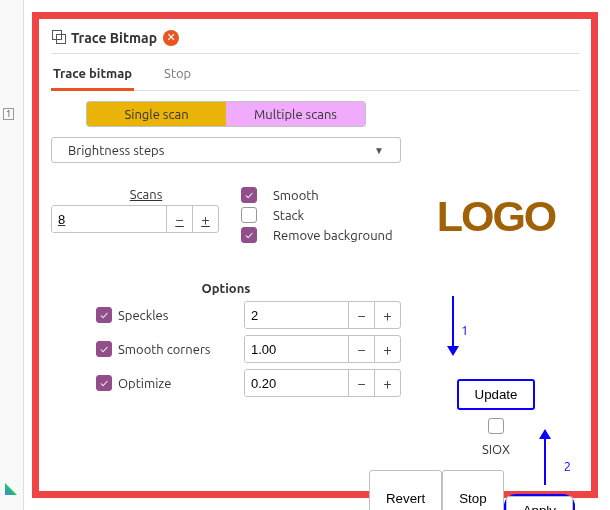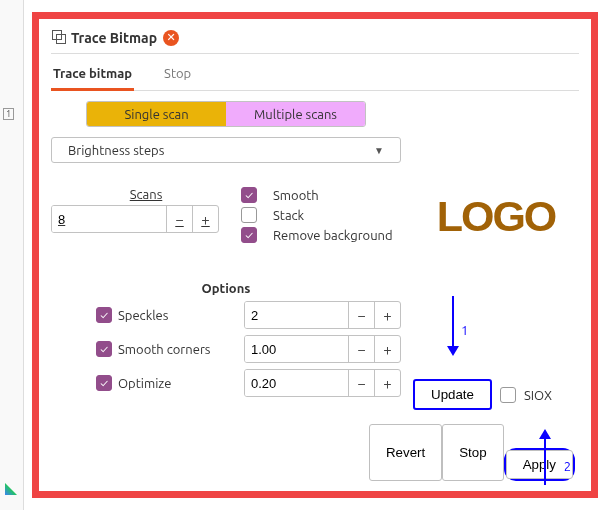--- a/index.html
+++ b/index.html
@@ -171,21 +171,21 @@
     display:flex; align-items:center; justify-content:center;
   }
   .logo-text {
     font-family: Impact, "Arial Black", sans-serif;
     font-weight: 900;
     font-size: 43px;
     letter-spacing: -2px;
     color:#a16207;
     text-align:right;
   }
-  .update-row { display:flex; align-items:center; gap:8px; margin-top: 118px; }
+  .update-row { display:flex; align-items:center; gap:8px; margin-top: 118px; flex-direction: column; }
   .btn-std {
     border:1px solid #bfbfbf;
     border-radius:3px;
     padding: 6px 16px;
     background:#fff;
     cursor:pointer;
   }
   .btn-update { border: 2.5px solid #0a00ff; font-weight:normal; }
   .btn-apply-wrap { border: 2.5px solid #0a00ff; display:inline-block; border-radius:12px;margin-top:24px;}
   .btn-apply-wrap .btn-std { border:1px solid #bfbfbf; }

